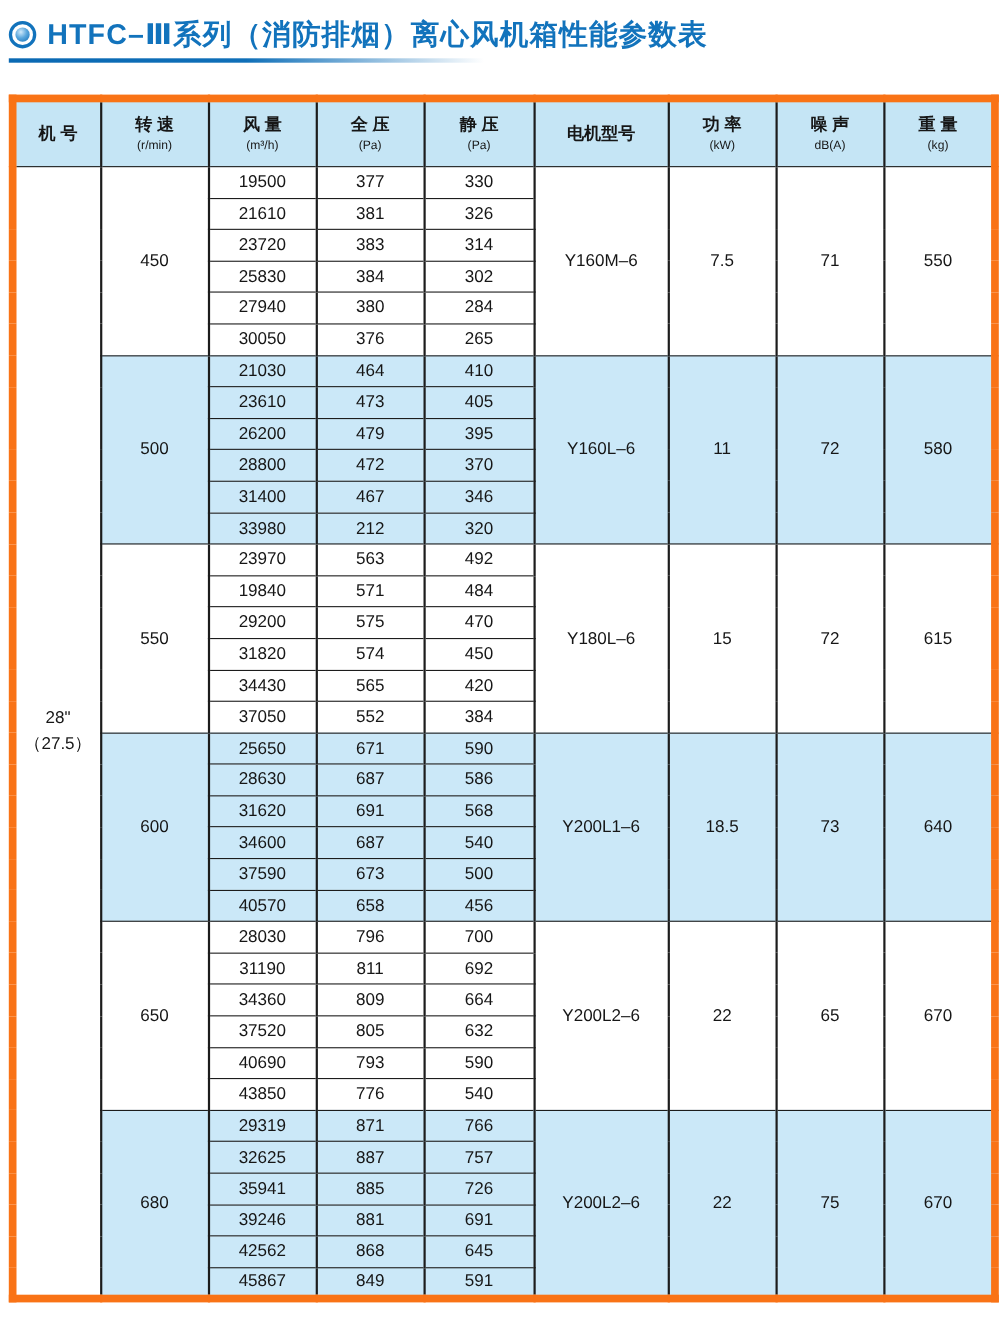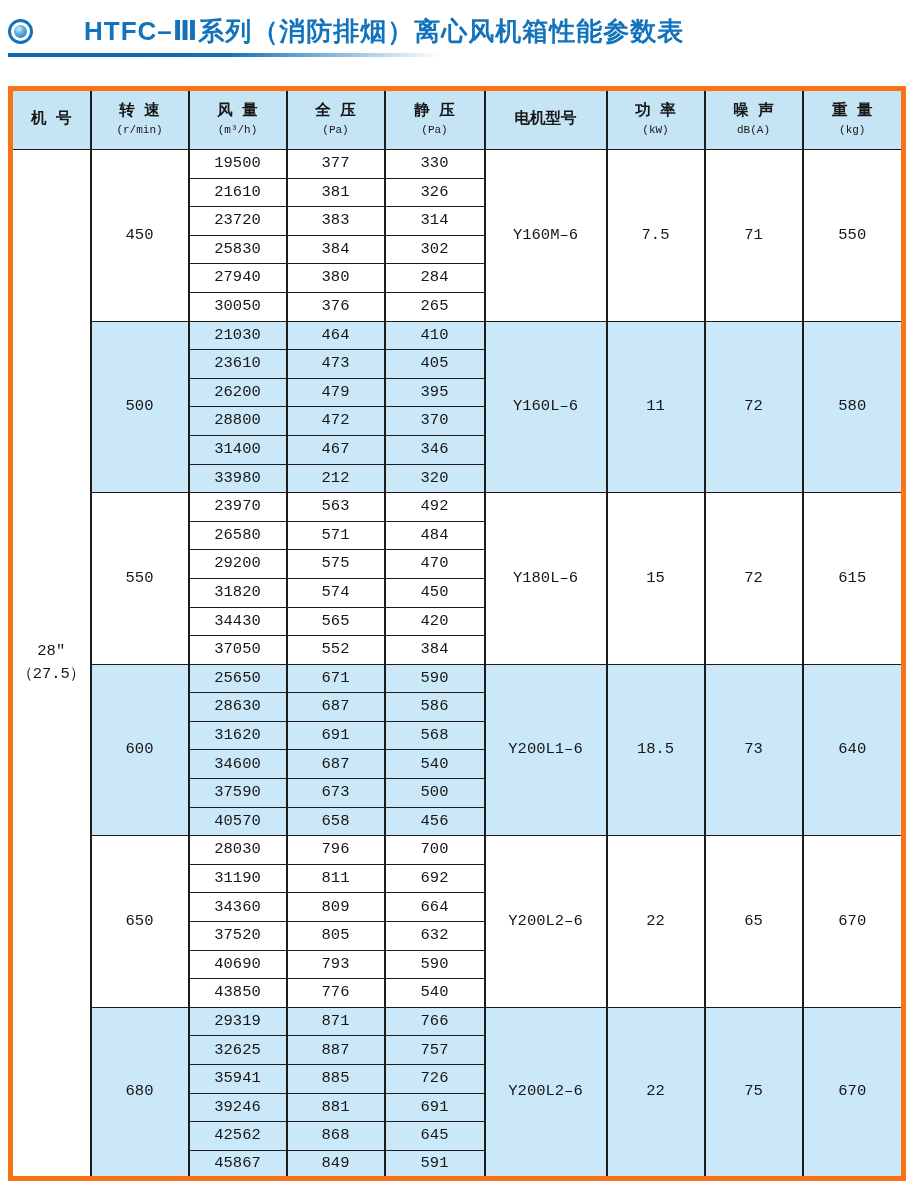--- a/index.html
+++ b/index.html
@@ -15,32 +15,30 @@
     box-sizing:border-box;display:flex;align-items:center;justify-content:center;
     flex:0 0 auto;
   }
   .bullseye-core{
     width:13px;height:13px;border-radius:50%;
     background:radial-gradient(circle at 38% 32%, #cfe9fa 0%, #5aa7dd 45%, #0f6cb4 100%);
   }
   .page-title{
     color:#1273bc;font-size:26px;font-weight:bold;letter-spacing:1px;
     white-space:nowrap;
-    margin-left:41px;
   }
   .title-underline{
     margin:5px 0 0 8px;height:4px;width:432px;
     background:linear-gradient(to right,#0a69b3 0%,#0f6fb8 50%,rgba(255,255,255,0) 100%);
   }
   
   table.spec{
     border-collapse:collapse;table-layout:fixed;
     margin:29px 0 0 8px;width:893px;
-    border:5px solid #f97316;
-    font-family:Liberation Mono, monospace;
+    border:7px solid #f97316;
   }
   .spec th,.spec td{
     border:1px solid #1c1c1c;
     border-left-width:2px;border-right-width:2px;
     text-align:center;vertical-align:middle;
     padding:0;color:#161616;
     font-size:15.5px;line-height:1.25;
     background:#ffffff;
   }
   .spec thead th{
@@ -198,21 +196,21 @@
         <td rowspan="6">550</td>
         <td>23970</td>
         <td>563</td>
         <td>492</td>
         <td rowspan="6">Y180L–6</td>
         <td rowspan="6">15</td>
         <td rowspan="6">72</td>
         <td rowspan="6">615</td>
       </tr>
       <tr class="data-row">
-          <td>26580</td>
+          <td>19840</td>
           <td>571</td>
           <td>484</td>
         </tr>
       <tr class="data-row">
           <td>29200</td>
           <td>575</td>
           <td>470</td>
         </tr>
       <tr class="data-row">
           <td>31820</td>

